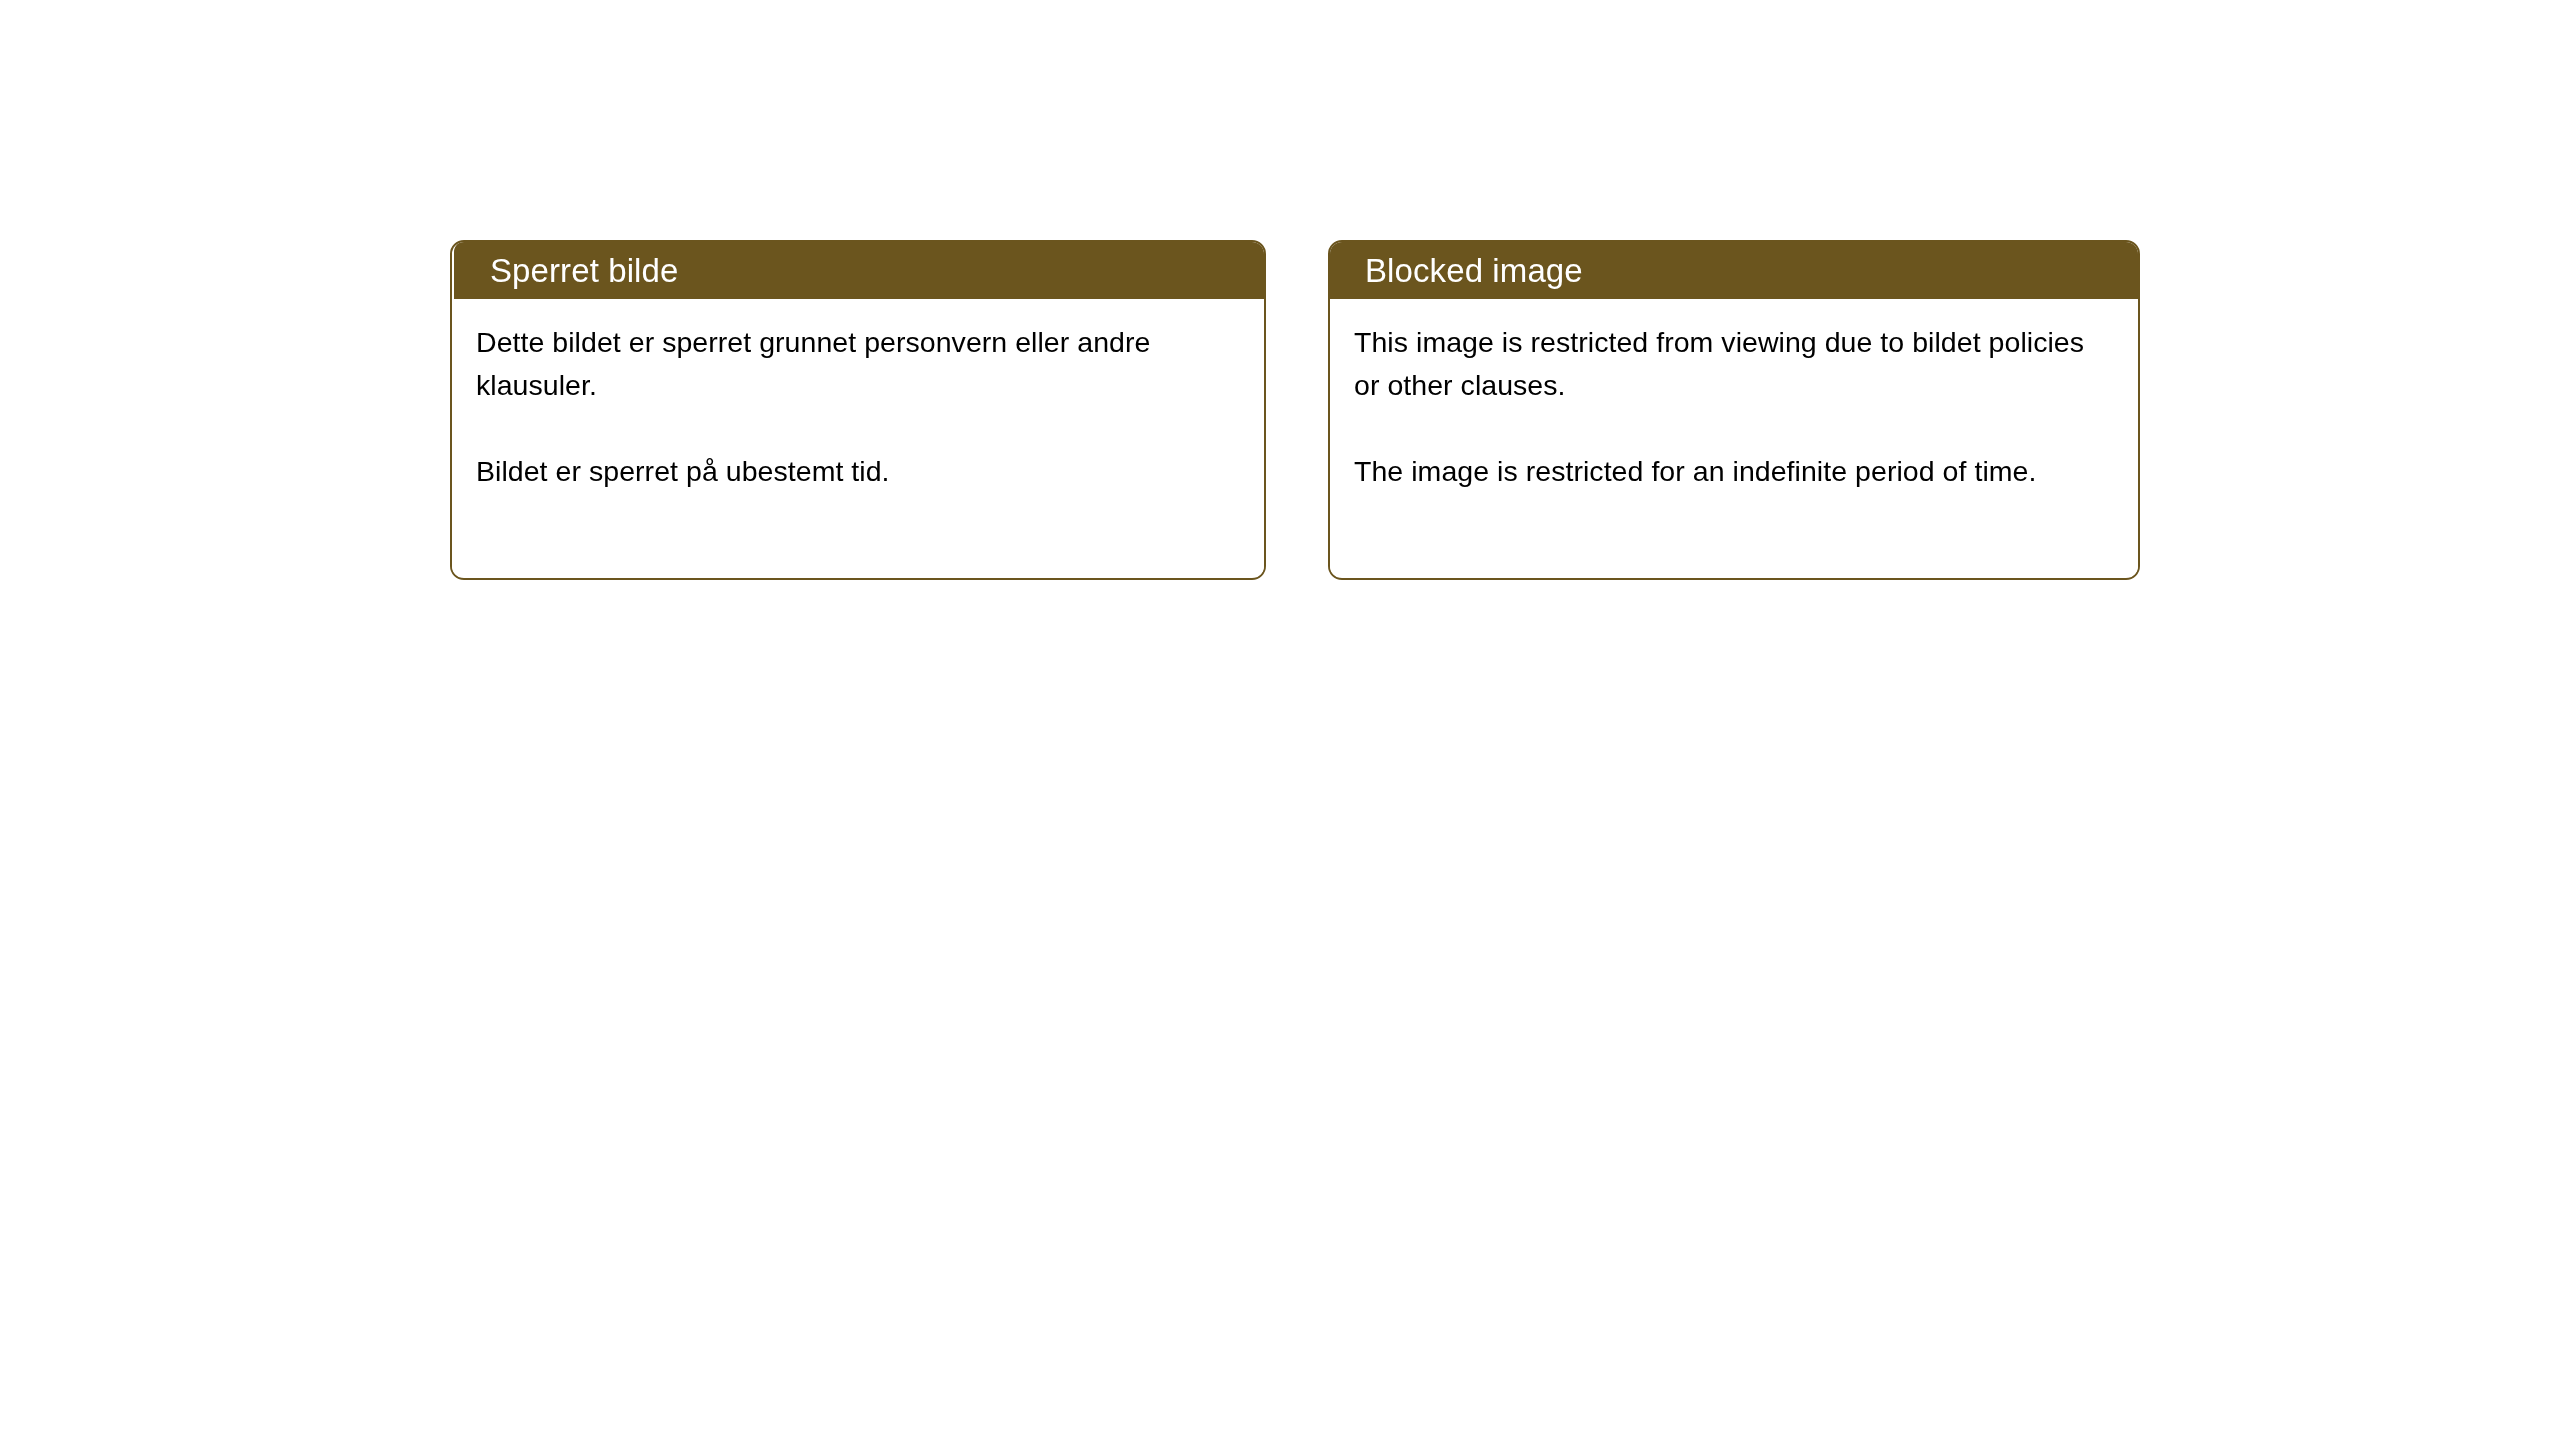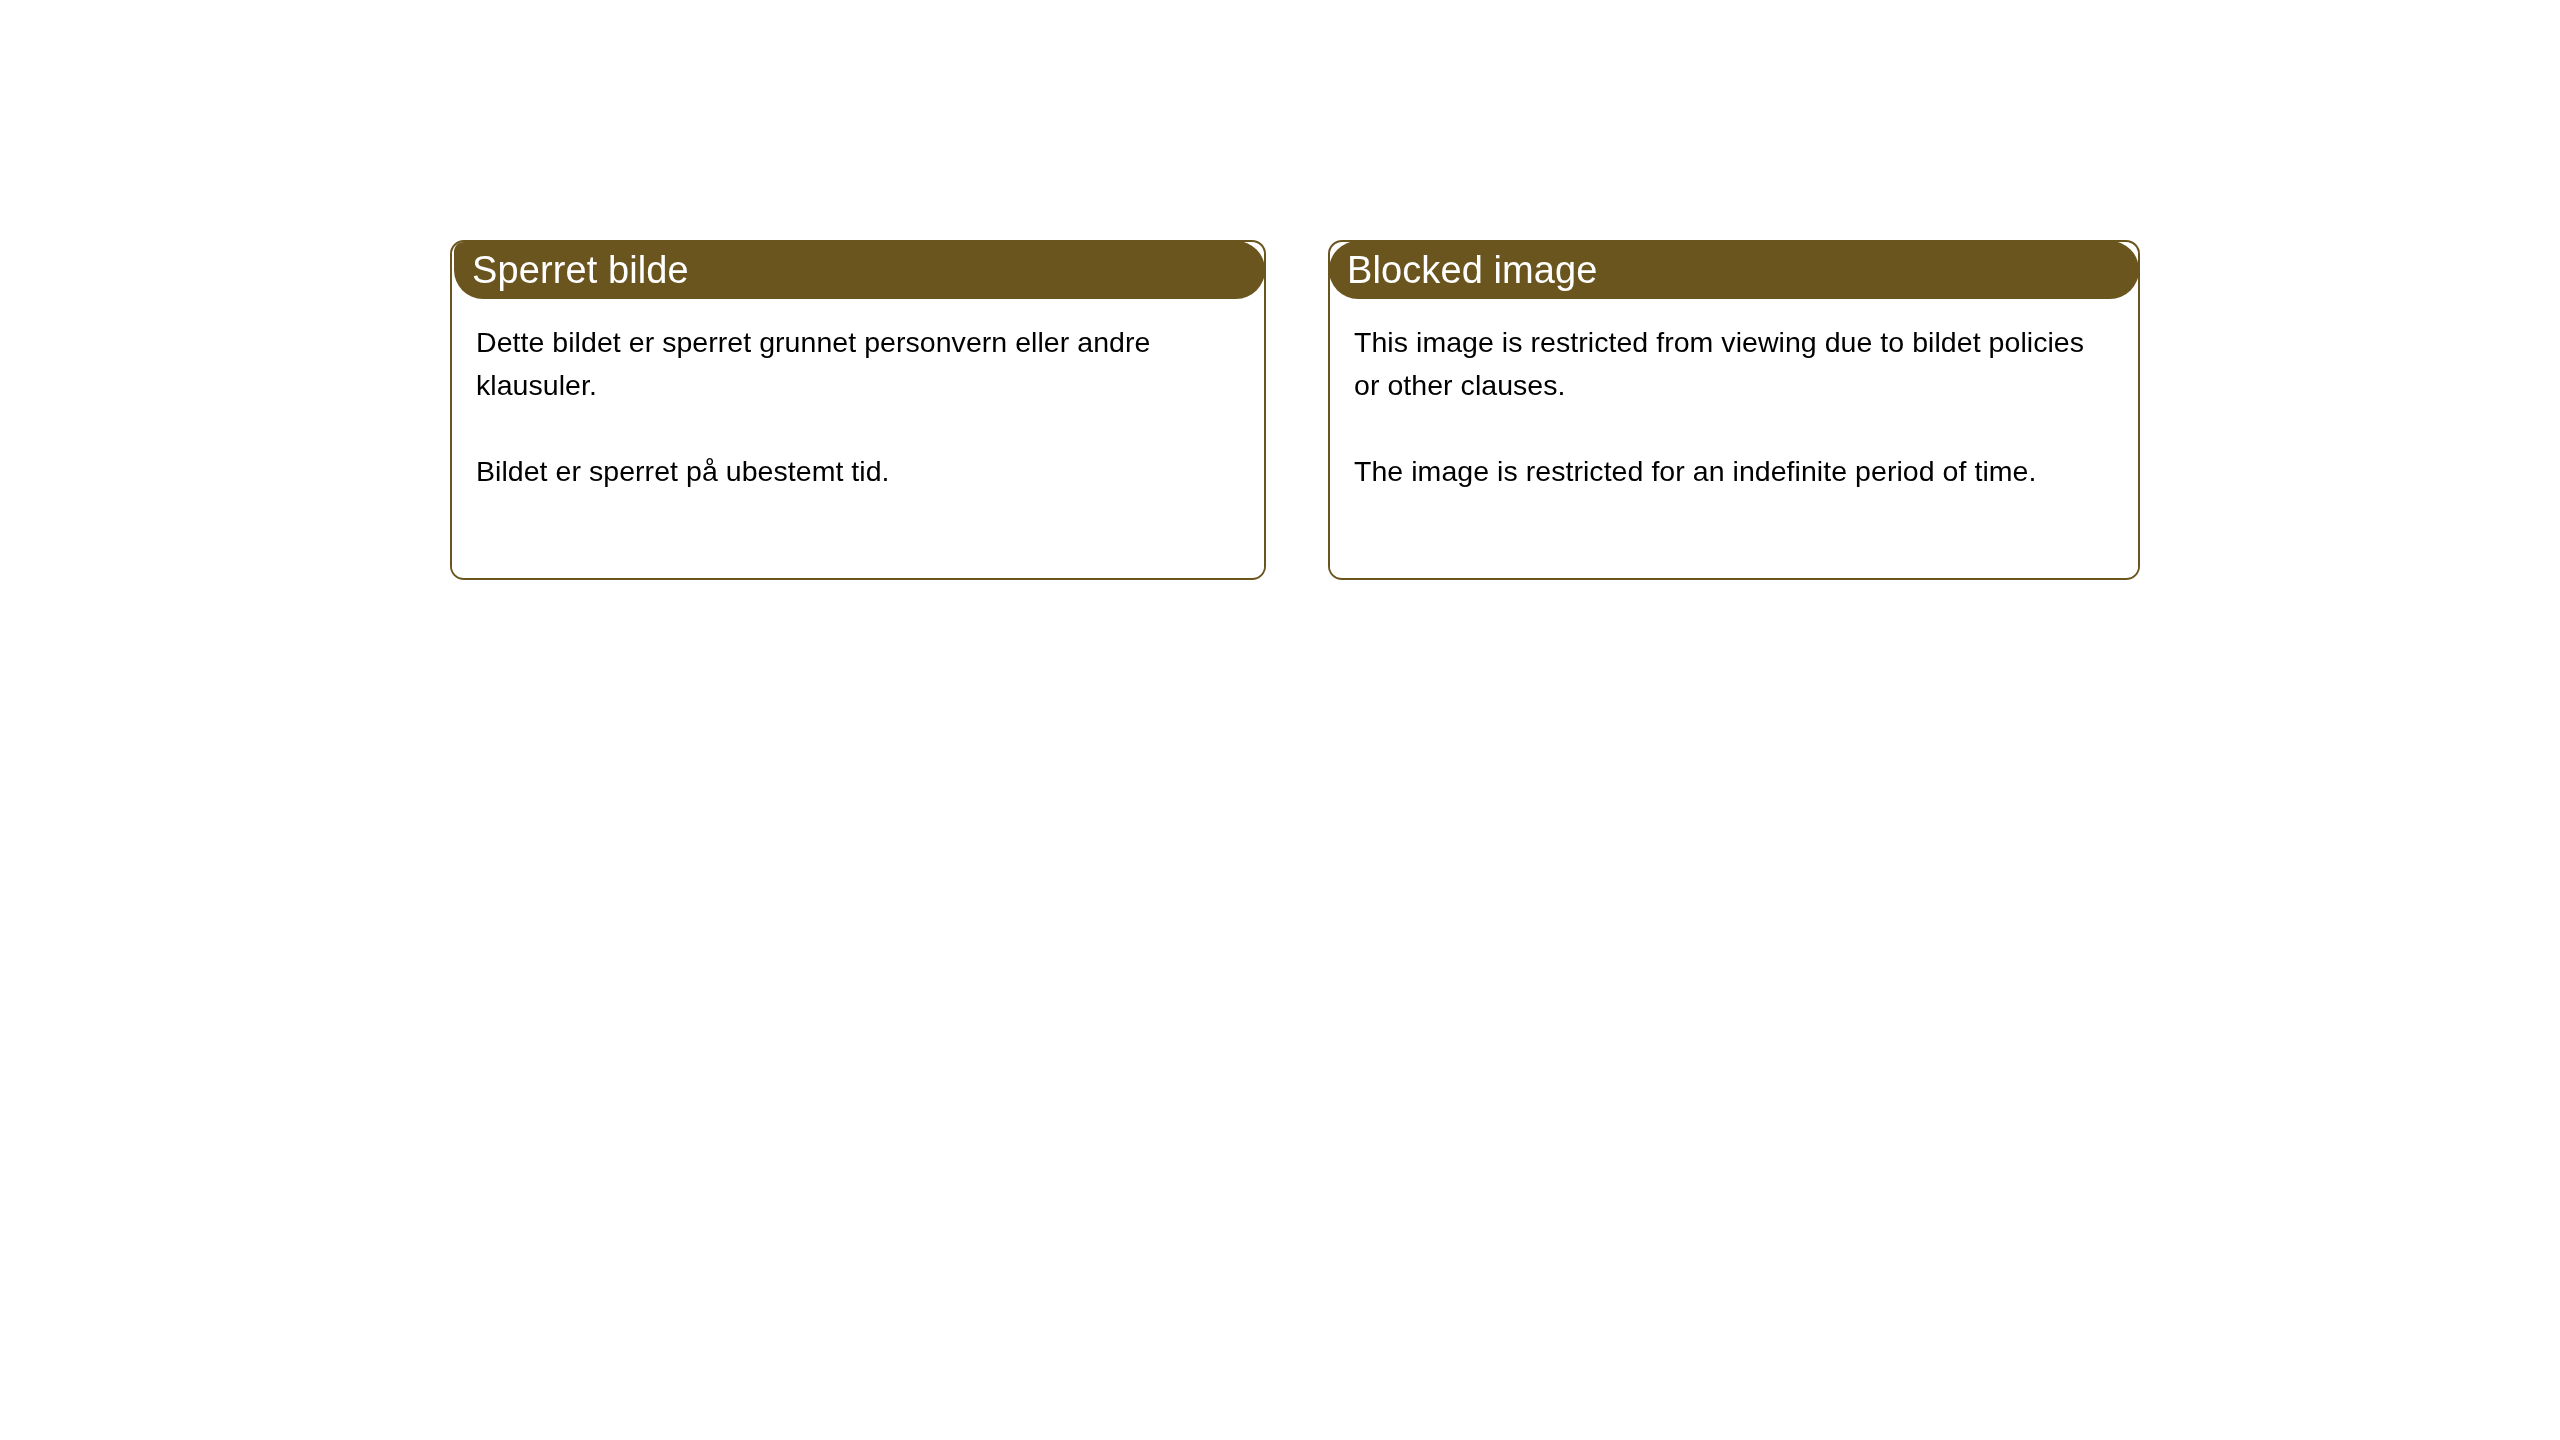--- a/index.html
+++ b/index.html
@@ -50,35 +50,34 @@
 
   .card-header {
     box-sizing: border-box;
     background: #6b551e;
     height: 58px;
     display: flex;
     align-items: center;
     border-top-left-radius: 12px;
     border-top-right-radius: 12px;
     margin: -1px -1px 0 -1px;
-    border-radius: 29px;
   }
 
   .notice-card.left .card-header {
     margin-left: 2px;
     border-top-left-radius: 11px;
   }
 
   .card-header-title {
     color: #ffffff;
-    font-size: 38px;
+    font-size: 33px;
     font-weight: 400;
     line-height: 1;
     letter-spacing: 0.1px;
-    padding-left: 18px;
+    padding-left: 36px;
     white-space: nowrap;
   }
 
   .card-body {
     box-sizing: border-box;
     padding: 22px 20px 0 24px;
     background: #ffffff;
     height: calc(100% - 58px);
   }
 

